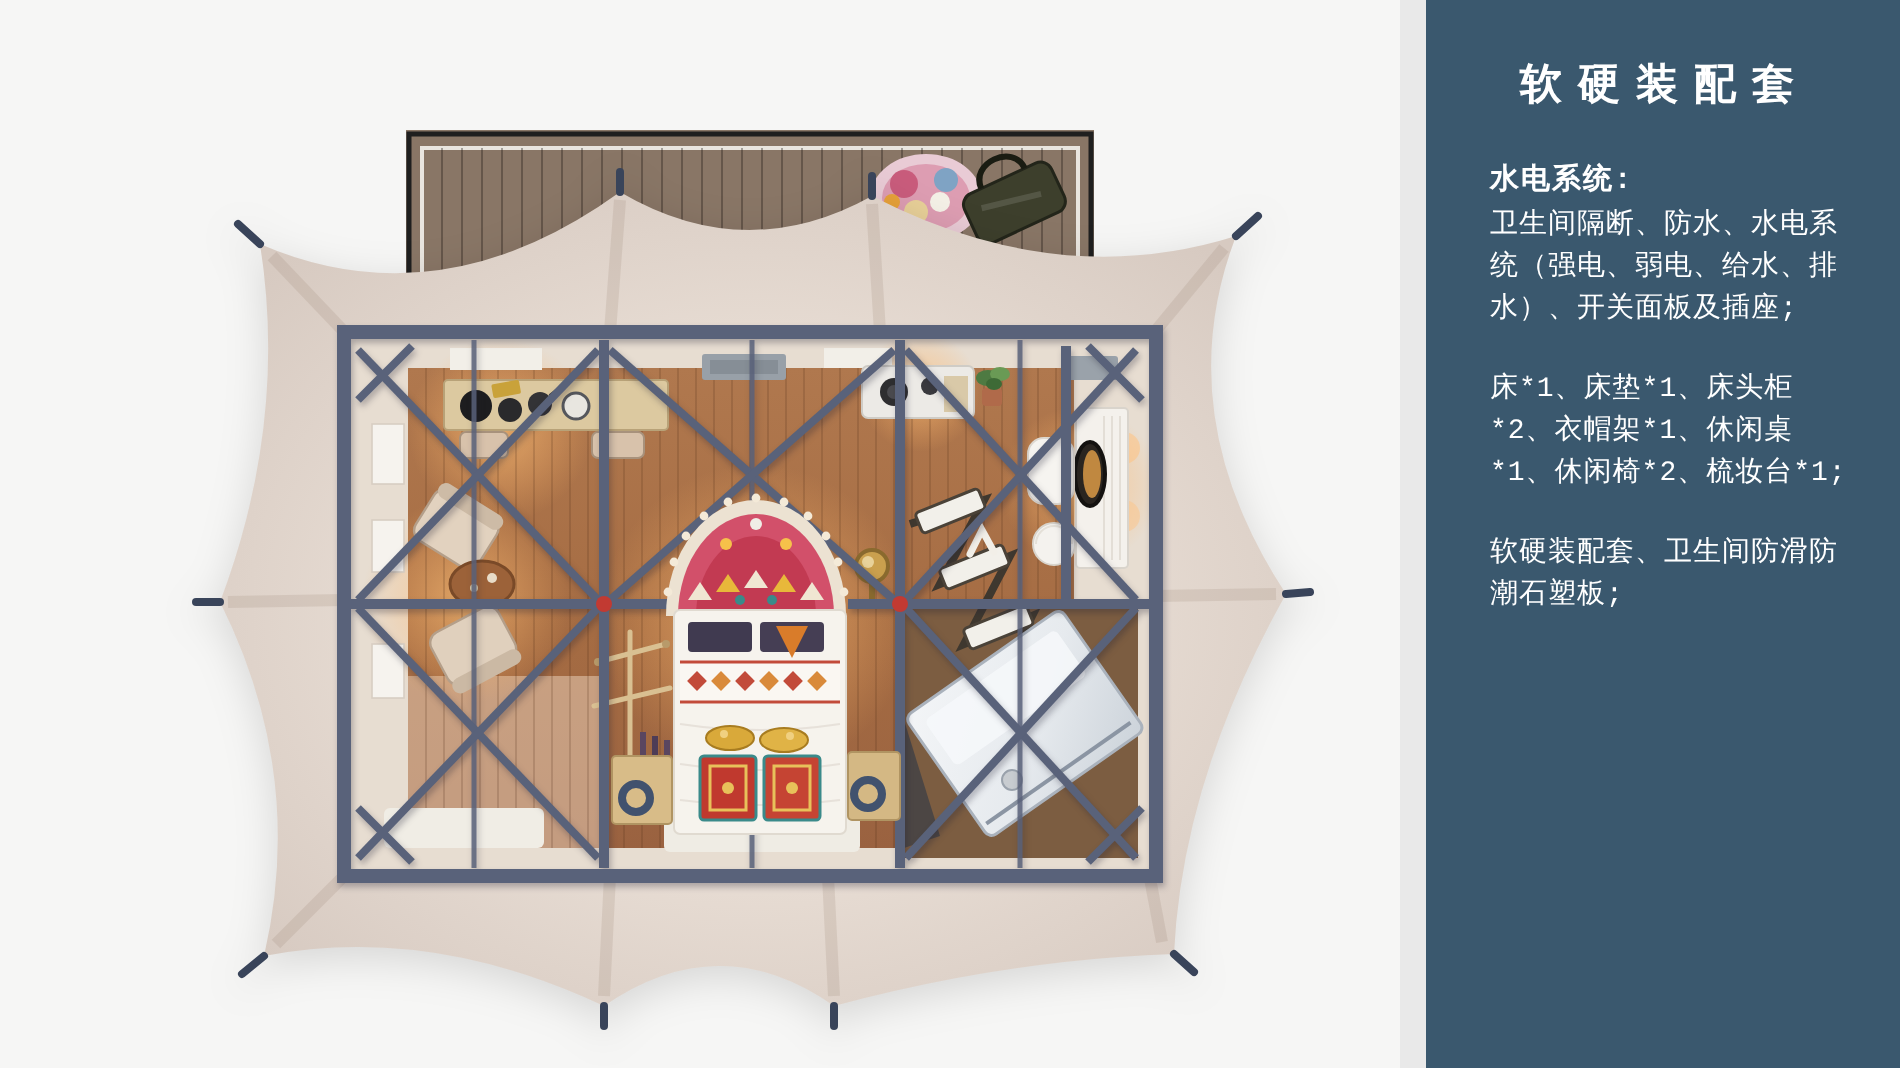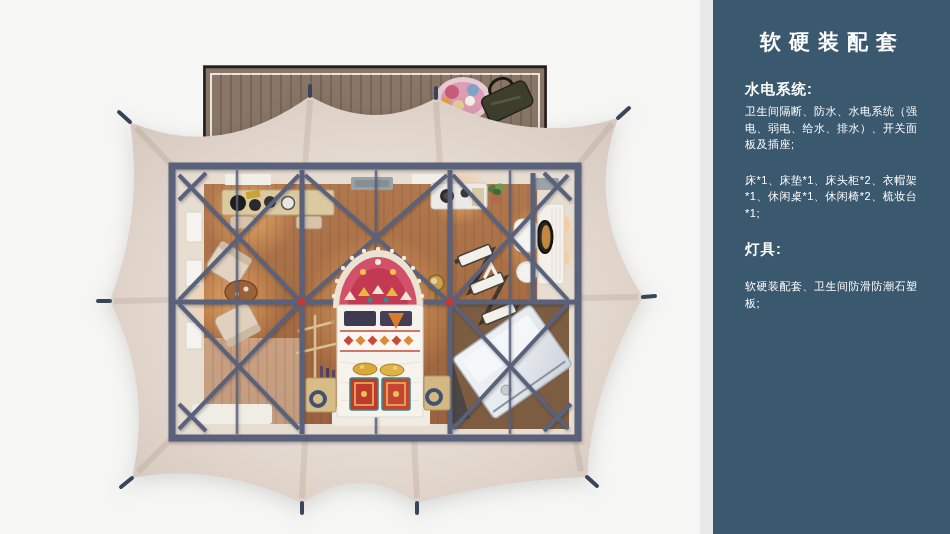--- a/index.html
+++ b/index.html
@@ -1,27 +1,27 @@
 <!DOCTYPE html>
 <html><head>
 <meta charset="utf-8">
 <style>
   html,body{margin:0;padding:0;}
   body{width:950px;height:534px;overflow:hidden;font-family:"Liberation Sans",sans-serif;}
-  .stage{position:relative;width:950px;height:380px;background:#3b82f6;display:flex;}
+  .stage{position:relative;width:950px;height:380px;background:#3b82f6;display:flex;font-family:Liberation Mono, monospace;}
   .art{position:relative;width:700px;height:534px;flex:0 0 700px;}
   .art svg{display:block;width:700px;height:534px;}
   .gap-strip{width:13px;height:534px;flex:0 0 13px;background:#e9e9e9;}
   .sidebar{flex:1;height:534px;box-sizing:border-box;color:#fff;
            padding:24px 24px 0 32px;}
   .sidebar h1{margin:4px 0 24px -6px;font-size:21px;font-weight:bold;
               letter-spacing:8px;text-align:center;white-space:nowrap;}
   .spec-section{margin-bottom:19px;}
   .spec-section h2{margin:0 0 4px 0;font-size:14.5px;font-weight:bold;letter-spacing:1px;}
-  .spec-section p{margin:0;font-size:11px;line-height:1.5;letter-spacing:0.5px;}
+  .spec-section p{margin:0;font-size:14px;line-height:1.5;letter-spacing:0.5px;}
   
   .beam{stroke:#59627a;fill:none;}
   .plank{stroke:rgba(80,45,20,0.18);stroke-width:1;}
   .deckplank{stroke:rgba(35,28,22,0.35);stroke-width:1;}
 </style>
 </head>
 <body>
 
 <div class="stage">
 
@@ -373,21 +373,20 @@
     <section class="spec-section">
       <h2>水电系统:</h2>
       <p>卫生间隔断、防水、水电系统（强电、弱电、给水、排水）、开关面板及插座;</p>
     </section>
 
     <section class="spec-section">
       <p>床*1、床垫*1、床头柜*2、衣帽架*1、休闲桌*1、休闲椅*2、梳妆台*1;</p>
     </section>
 
     <section class="spec-section">
-      <h2>灯具:</h2>
     </section>
 
 
     <section class="spec-section">
       <p>软硬装配套、卫生间防滑防潮石塑板;</p>
     </section>
   </aside>
 </div>
 
 </body></html>

